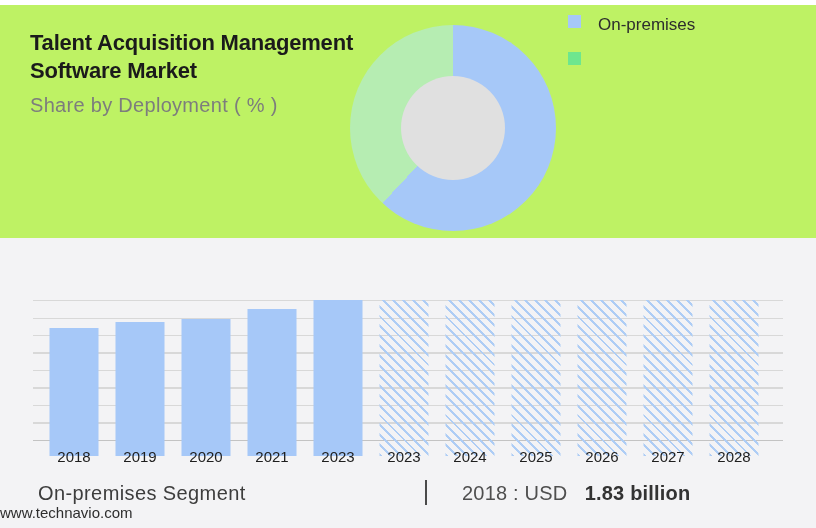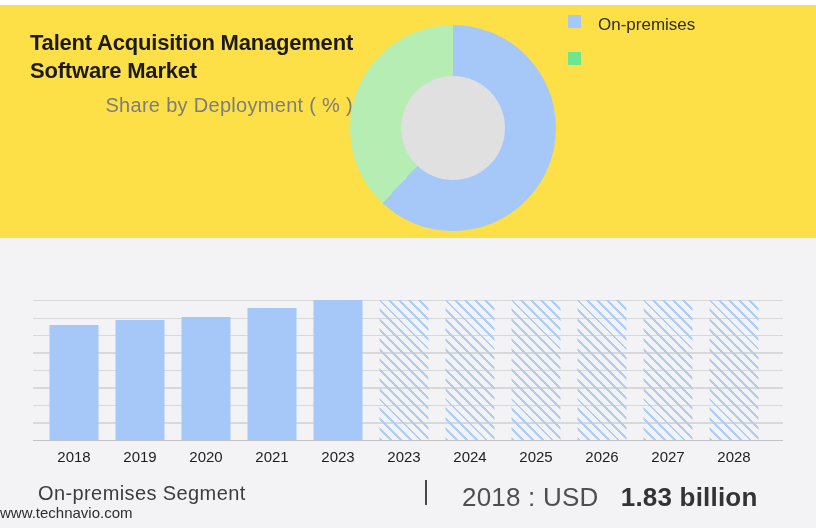--- a/index.html
+++ b/index.html
@@ -4,29 +4,29 @@
 <style>
   html,body{margin:0;padding:0;}
   body{
     width:816px;height:528px;position:relative;overflow:hidden;
     background:#ffffff;
     font-family:"Liberation Sans",sans-serif;
   }
   
   .top-panel{
     position:absolute;left:0;top:5px;width:816px;height:233px;
-    background:#fde047;
+    background:#bef264;
   }
   .title-block{position:absolute;left:30px;top:24px;}
   .title{
     font-size:22px;font-weight:bold;color:#1b1b1b;
     line-height:28px;letter-spacing:-0.2px;
   }
   .subtitle{
-    margin-top:9px;font-size:20px;color:#7d7d7d;letter-spacing:0.3px;text-align:right;
+    margin-top:9px;font-size:20px;color:#7d7d7d;letter-spacing:0.3px;
   }
   .donut{
     position:absolute;left:350px;top:20px;width:206px;height:206px;
     border-radius:50%;
   }
   .donut-hole{
     position:absolute;left:51px;top:51px;width:104px;height:104px;
     border-radius:50%;
   }
   .legend{position:absolute;left:568px;top:10px;}
@@ -40,41 +40,41 @@
   }
   .plot-grid{
     position:absolute;left:33px;top:62px;width:750px;height:140px;
     background:repeating-linear-gradient(to bottom,#d8d8d8 0 1px,transparent 1px 17.5px);
     border-bottom:1px solid #c3c3c3;
   }
   .bar-columns{
     position:absolute;left:41px;top:62px;width:726px;height:140px;
     display:flex;
   }
-  .col{flex:1;position:relative;height:140px;}
+  .col{flex:1;position:relative;height:156px;}
   .bar{
     position:absolute;bottom:0;left:50%;transform:translateX(-50%);
     width:49px;
   }
   .xlabel{
     position:absolute;top:148px;left:0;width:100%;text-align:center;
     font-size:15px;color:#1e1e1e;
   }
   
   .segment-caption{
     position:absolute;left:38px;top:244px;
     font-size:20px;color:#3d3d3d;letter-spacing:0.4px;
   }
   .stat-divider{
     position:absolute;left:425px;top:242px;width:2px;height:25px;
     background:#4a4a4a;
   }
   .stat-line{
     position:absolute;left:462px;top:244px;
-    font-size:26px;color:#4f4f4f;letter-spacing:0.2px;
+    font-size:20px;color:#4f4f4f;letter-spacing:0.2px;
   }
   .stat-line b{color:#333333;}
   .website-footer{
     position:absolute;left:0;top:266px;width:816px;text-align:left;
     font-size:15px;color:#2e2e2e;
   }
 </style>
 </head>
 <body>
 

